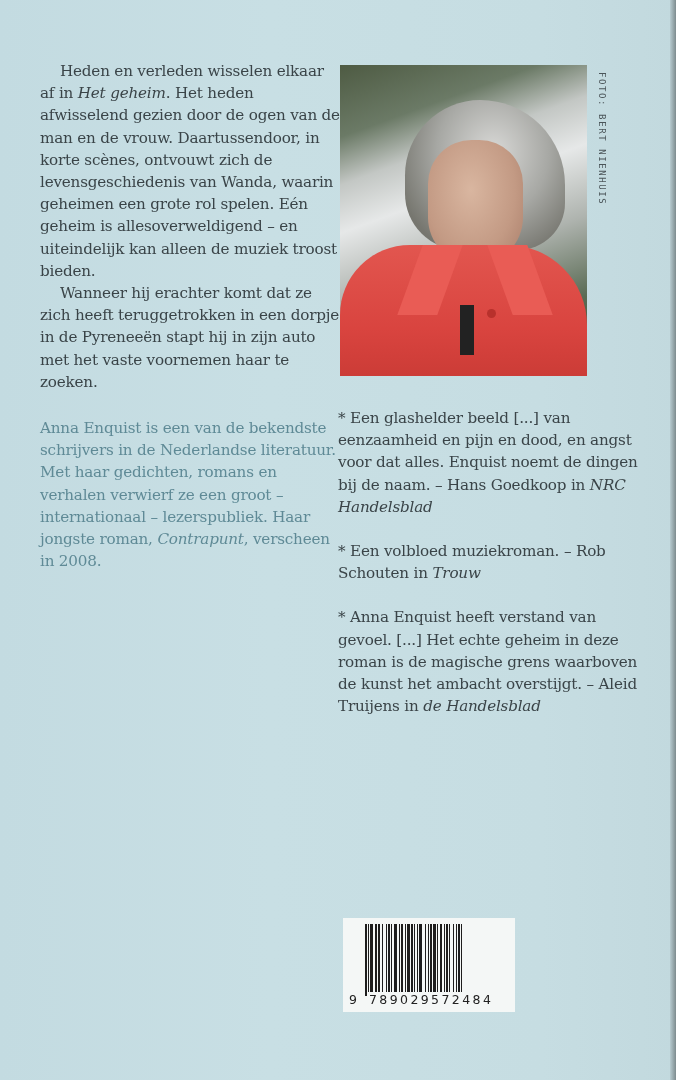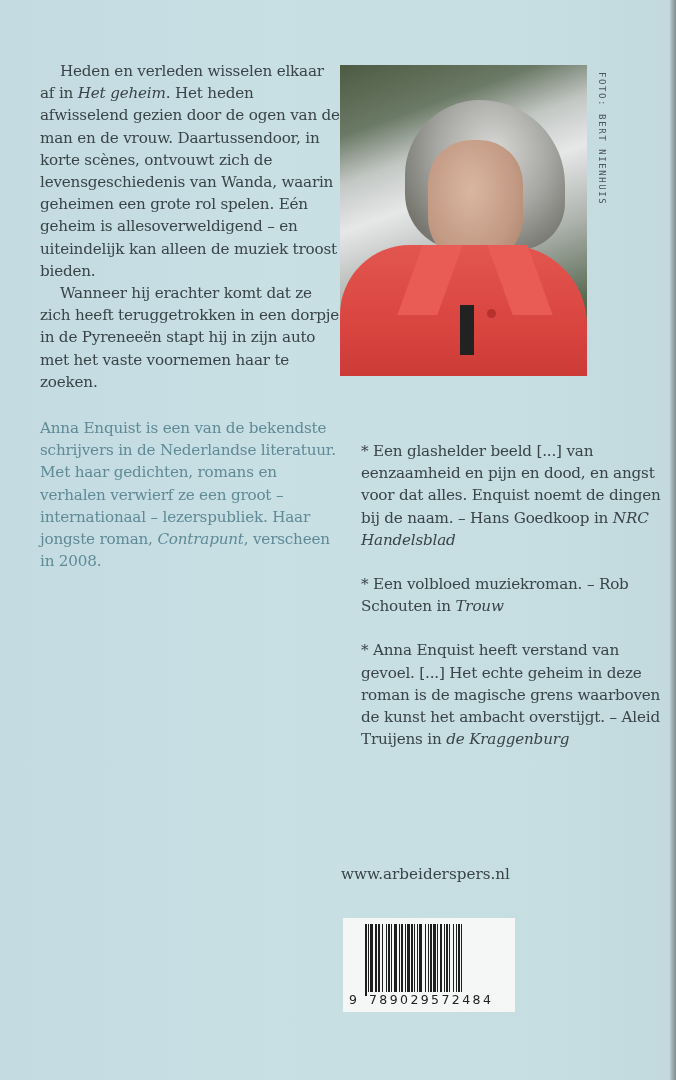--- a/index.html
+++ b/index.html
@@ -70,21 +70,21 @@
     border-radius: 50%; background: #b8312c;
   }
 
   .credit {
     position: absolute; left: 597px; top: 72px;
     writing-mode: vertical-rl;
     font-family: "DejaVu Sans Mono", "Liberation Mono", monospace;
     font-size: 9px; letter-spacing: 1.6px; color: #4b5559;
   }
 
-  .col-right { position: absolute; left: 361px; top: 407px; width: 300px; margin-top: 33px; }
+  .col-right { position: absolute; left: 338px; top: 407px; width: 300px; }
   .col-right p { margin: 0; }
   .col-right .gap { height: 22px; }
 
   .urls { position: absolute; left: 341px; top: 862px; }
   .urls div { font-size: 15.2px; line-height: 24px; color: #3a4448; }
 
   .barcode-box {
     position: absolute; left: 343px; top: 918px; width: 172px; height: 94px;
     background: #f4f7f6;
   }
@@ -123,25 +123,24 @@
     <div class="undershirt"></div>
     <div class="button"></div>
   </div>
   <div class="credit">FOTO: BERT NIENHUIS</div>
 
   <div class="col-right text">
     <p><span>* Een glashelder beeld [...] van eenzaamheid en pijn en dood, en angst voor dat alles. Enquist noemt de dingen bij de naam. – Hans Goedkoop in </span><em>NRC Handelsblad</em></p>
     <div class="gap"></div>
     <p><span>* Een volbloed muziekroman. – Rob Schouten in </span><em>Trouw</em></p>
     <div class="gap"></div>
-    <p><span>* Anna Enquist heeft verstand van gevoel. [...] Het echte geheim in deze roman is de magische grens waarboven de kunst het ambacht overstijgt. – Aleid Truijens in </span><em>de Kraggenburg</em></p>
+    <p><span>* Anna Enquist heeft verstand van gevoel. [...] Het echte geheim in deze roman is de magische grens waarboven de kunst het ambacht overstijgt. – Aleid Truijens in </span><em>de Handelsblad</em></p>
   </div>
 
   <div class="urls">
-    <div>www.arbeiderspers.nl</div>
   </div>
 
   <div class="barcode-box">
     <div class="bars" id="bars">
         <span style="width: 2.1px; background: rgb(29, 29, 29);"></span>
         <span style="width: 1.05px; background: transparent;"></span>
         <span style="width: 1.05px; background: rgb(29, 29, 29);"></span>
         <span style="width: 1.05px; background: transparent;"></span>
         <span style="width: 3.15px; background: rgb(29, 29, 29);"></span>
         <span style="width: 2.1px; background: transparent;"></span>

